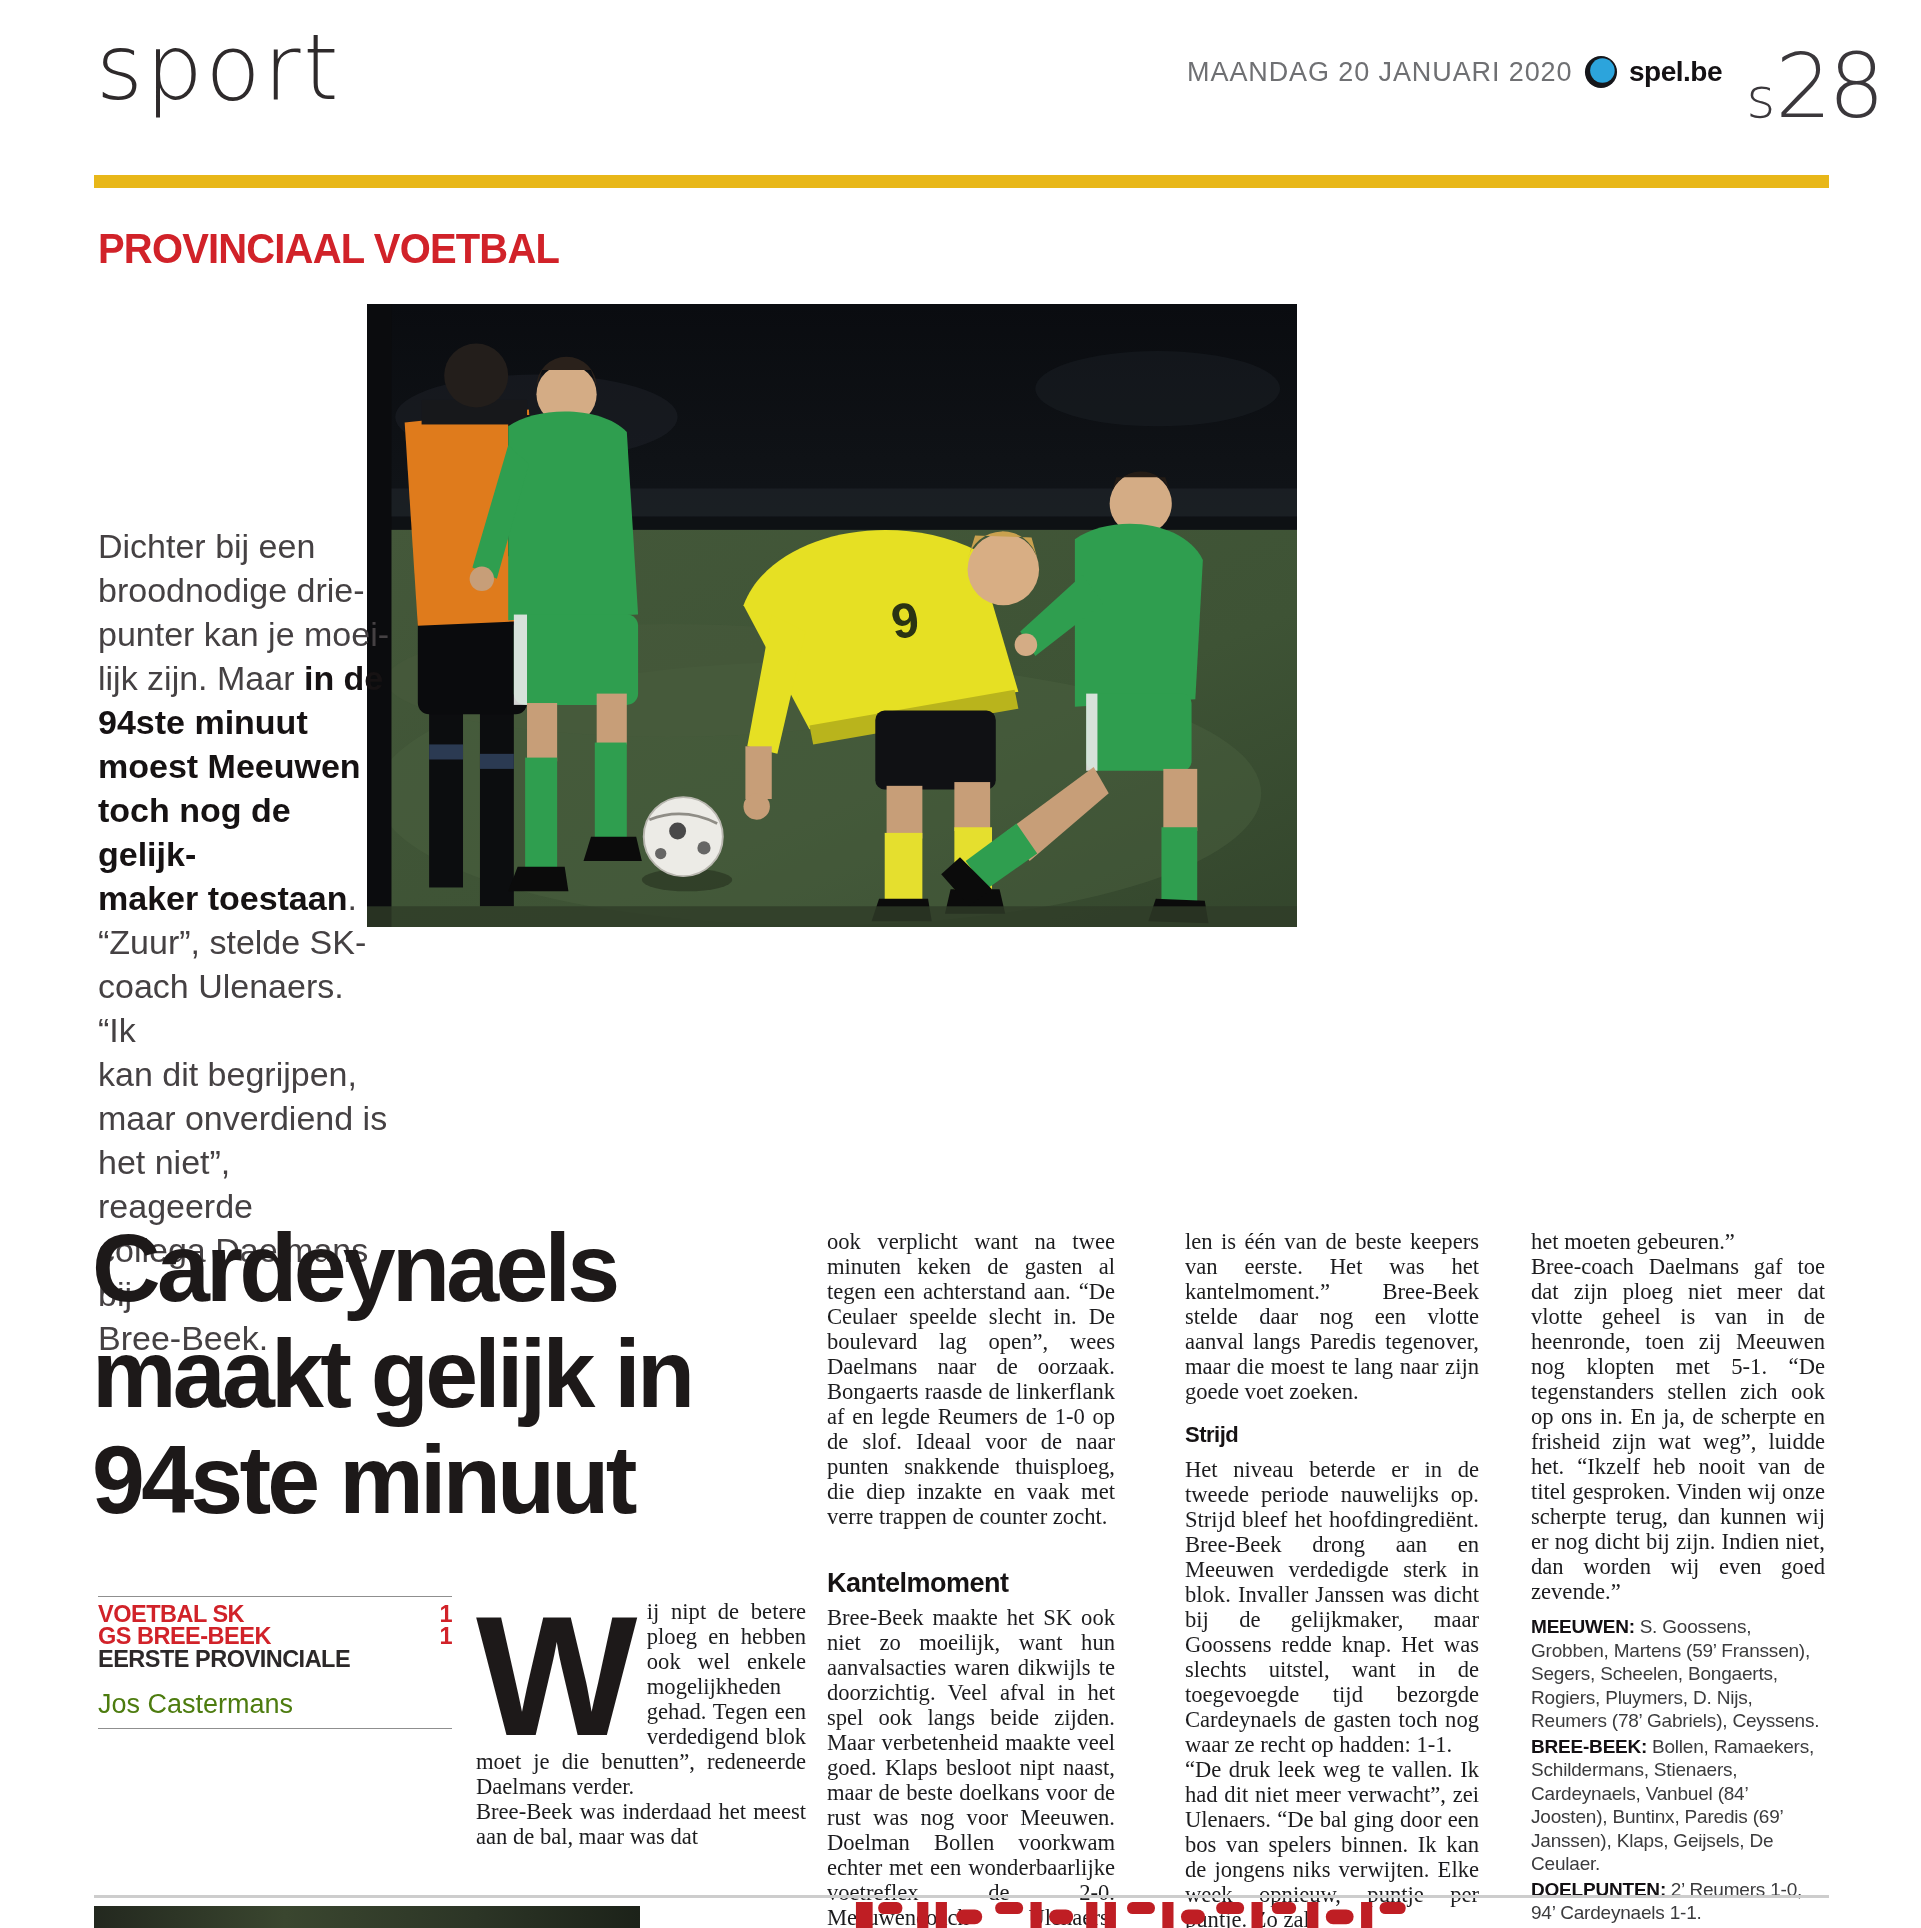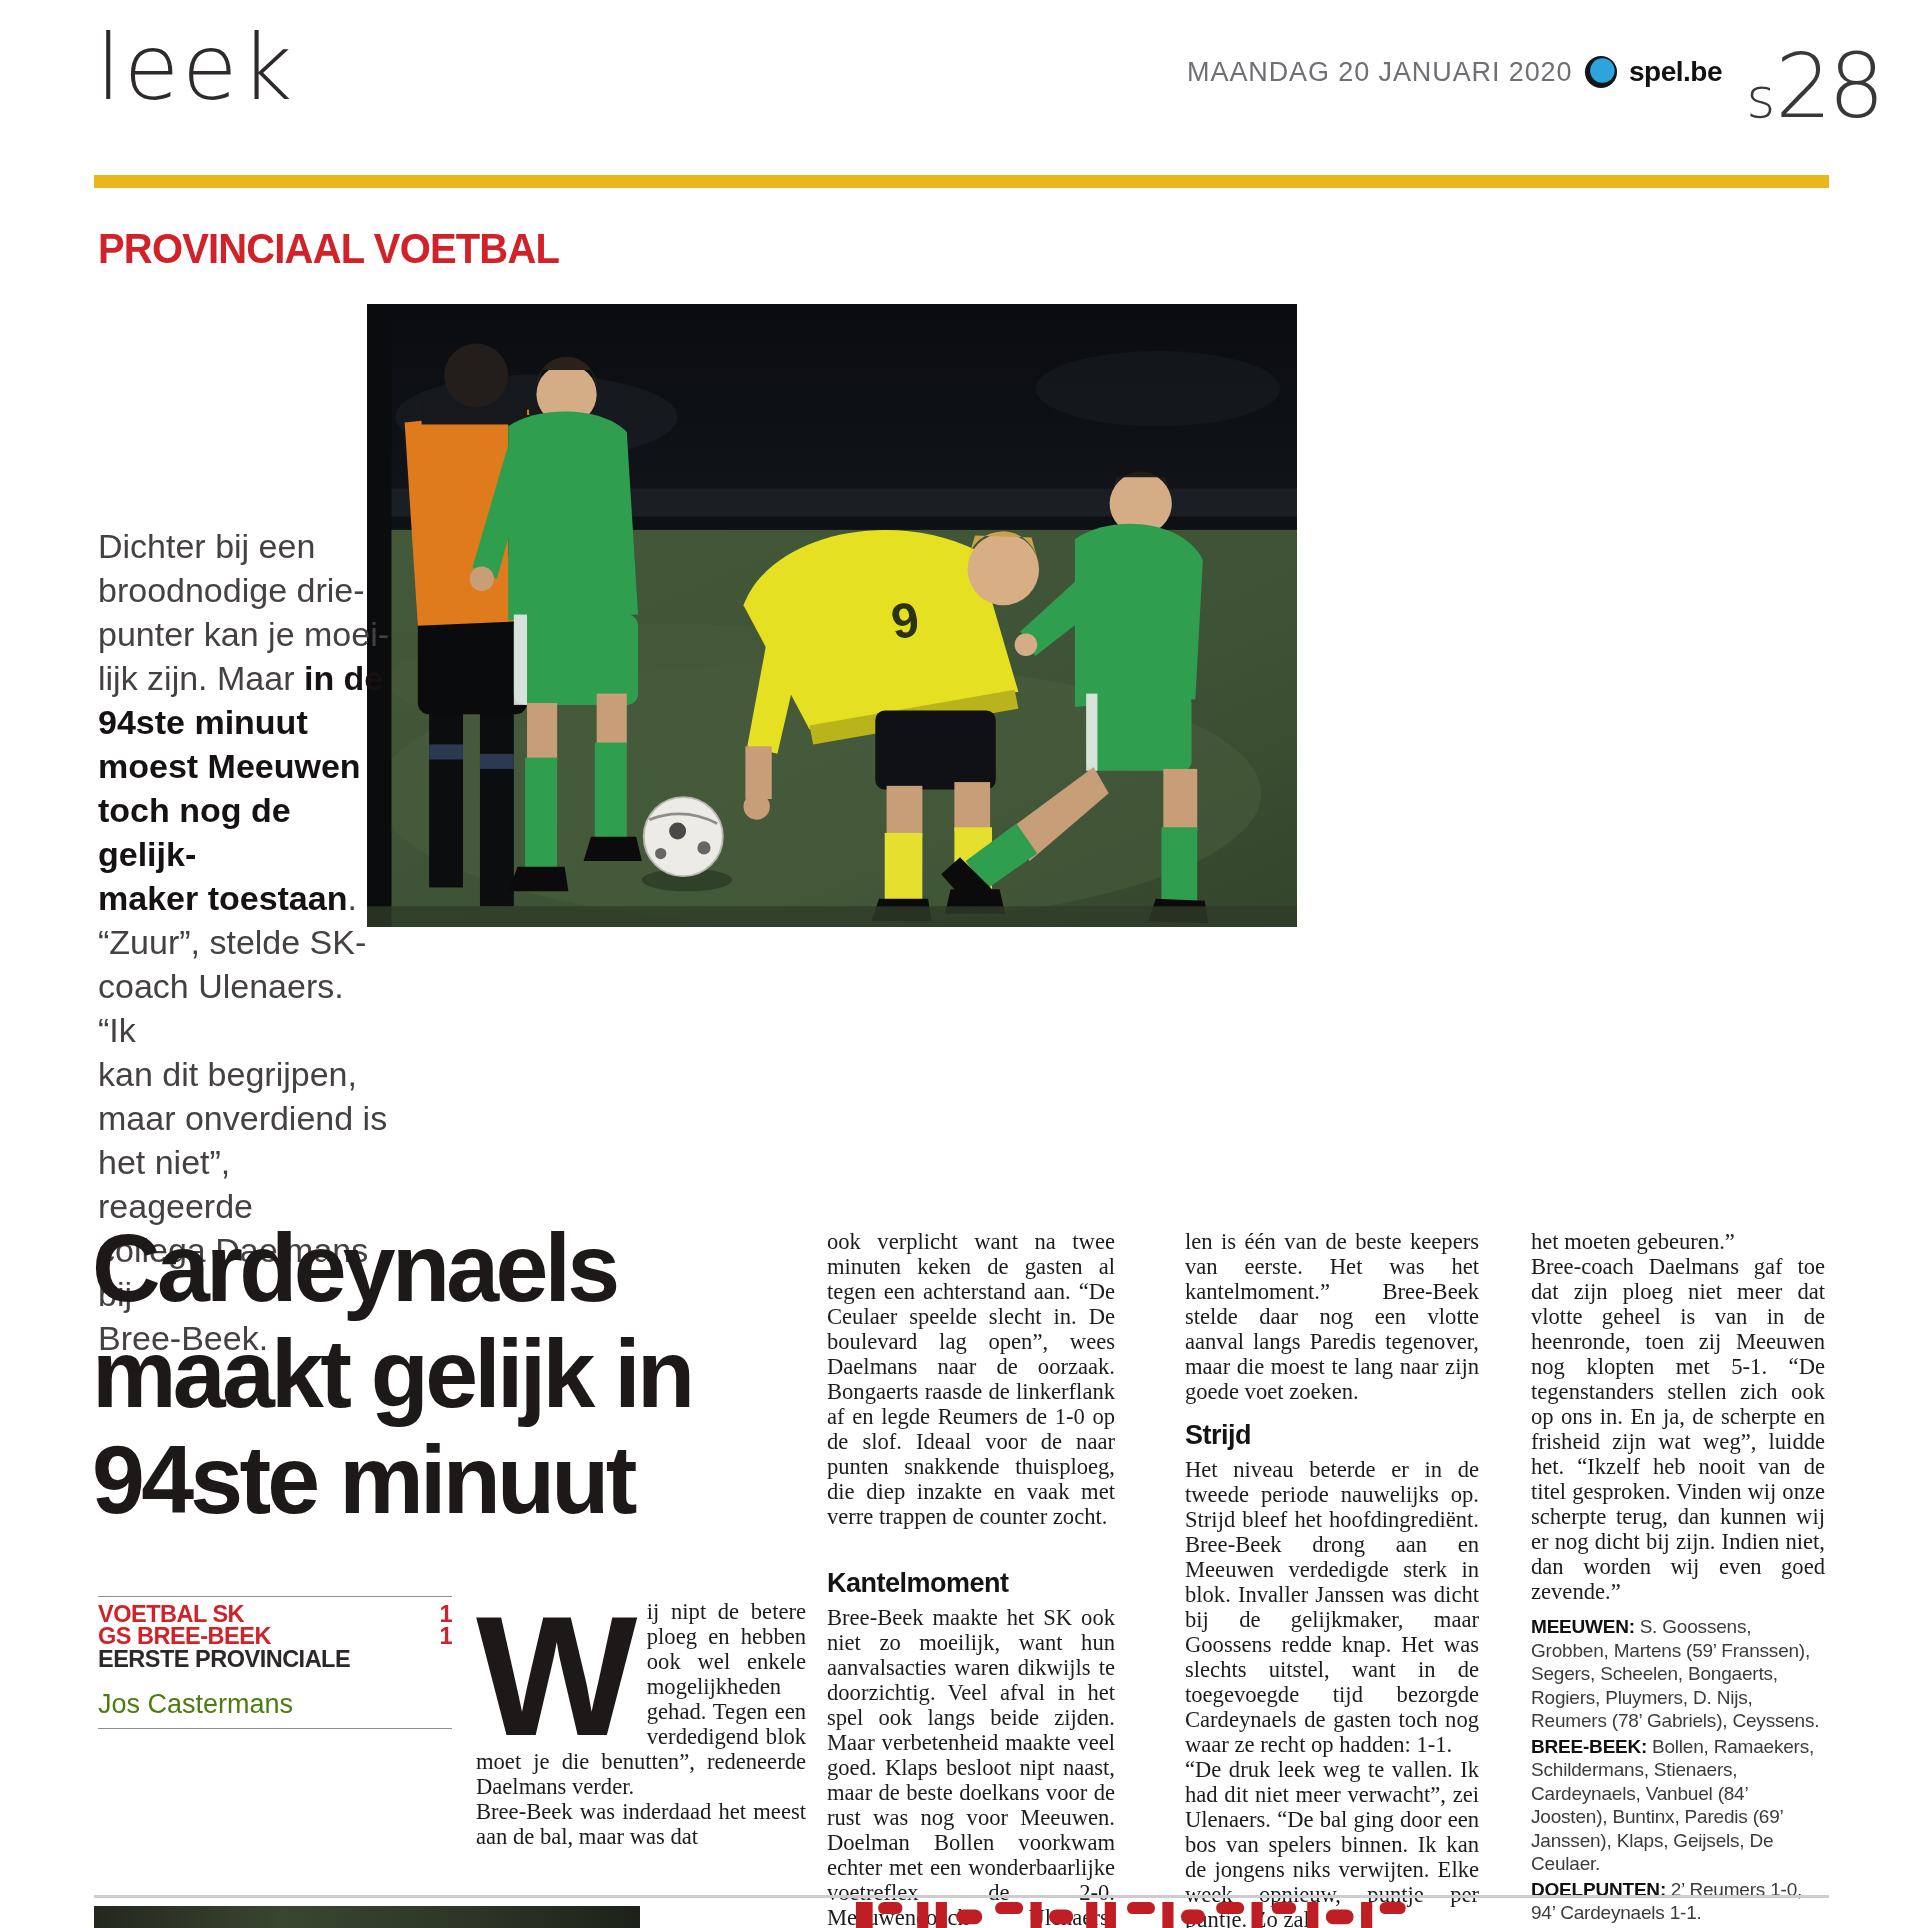--- a/index.html
+++ b/index.html
@@ -48,42 +48,42 @@
   .author{font-size:27px;color:#4d7c0f;margin-top:19px;}
 
   
   .bodycol{position:absolute;top:1229px;font-family:"Liberation Serif","DejaVu Serif",serif;
            font-size:22.6px;line-height:25px;color:#1c1c1e;text-align:justify;}
   .bodycol p{margin:0;}
   .c1{left:476px;top:1599px;width:330px;}
   .c2{left:827px;width:288px;}
   .c3{left:1185px;width:294px;}
   .c4{left:1531px;width:294px;}
-  .subhead{font-family:"Liberation Sans",sans-serif;font-weight:bold;font-size:27px;line-height:28px;
+  .subhead{font-family:"Liberation Sans",sans-serif;font-weight:bold;font-size:22px;line-height:28px;
            margin:17px 0 7.5px;color:#161314;text-align:left;letter-spacing:-0.5px;}
   .dropcap{float:left;font-family:"Liberation Sans",sans-serif;font-weight:bold;font-size:171px;
            line-height:141px;margin:5.6px 9.4px 0 0;color:#1d1919;}
 
   .stats{margin-top:11.3px;font-family:"Liberation Sans",sans-serif;font-size:19px;line-height:23.5px;
          color:#3b3b3d;text-align:left;letter-spacing:-0.2px;}
   .stats p{margin:0 0 1.9px;}
   .stats b{color:#131013;margin-right:4.7px;}
 
   
   .bottom-sep{position:absolute;left:94px;top:1895px;width:1735px;height:2.8px;background:#cdcdcd;}
   .bottom-photo{position:absolute;left:94px;top:1906px;width:546px;height:22.6px;
                 background:linear-gradient(90deg,#23281f,#3a462f 35%,#2c3526 70%,#1c2219);}
   .fragment{position:absolute;left:852px;top:1902px;width:565px;height:26px;overflow:hidden;}
 </style>
 </head>
 <body>
 
 <div id="page">
 
-  <div class="masthead">leek</div>
+  <div class="masthead">sport</div>
 
   <div class="dateline">
     <span class="date">MAANDAG 20 JANUARI 2020</span>
     <svg class="logo" viewBox="0 0 36 36" aria-hidden="true">
       <circle cx="18" cy="18" r="17" fill="#15161a"></circle>
       <circle cx="19.5" cy="16.5" r="13" fill="#2CA4DC"></circle>
     </svg>
     <span class="site">spel.be</span>
   </div>
 

